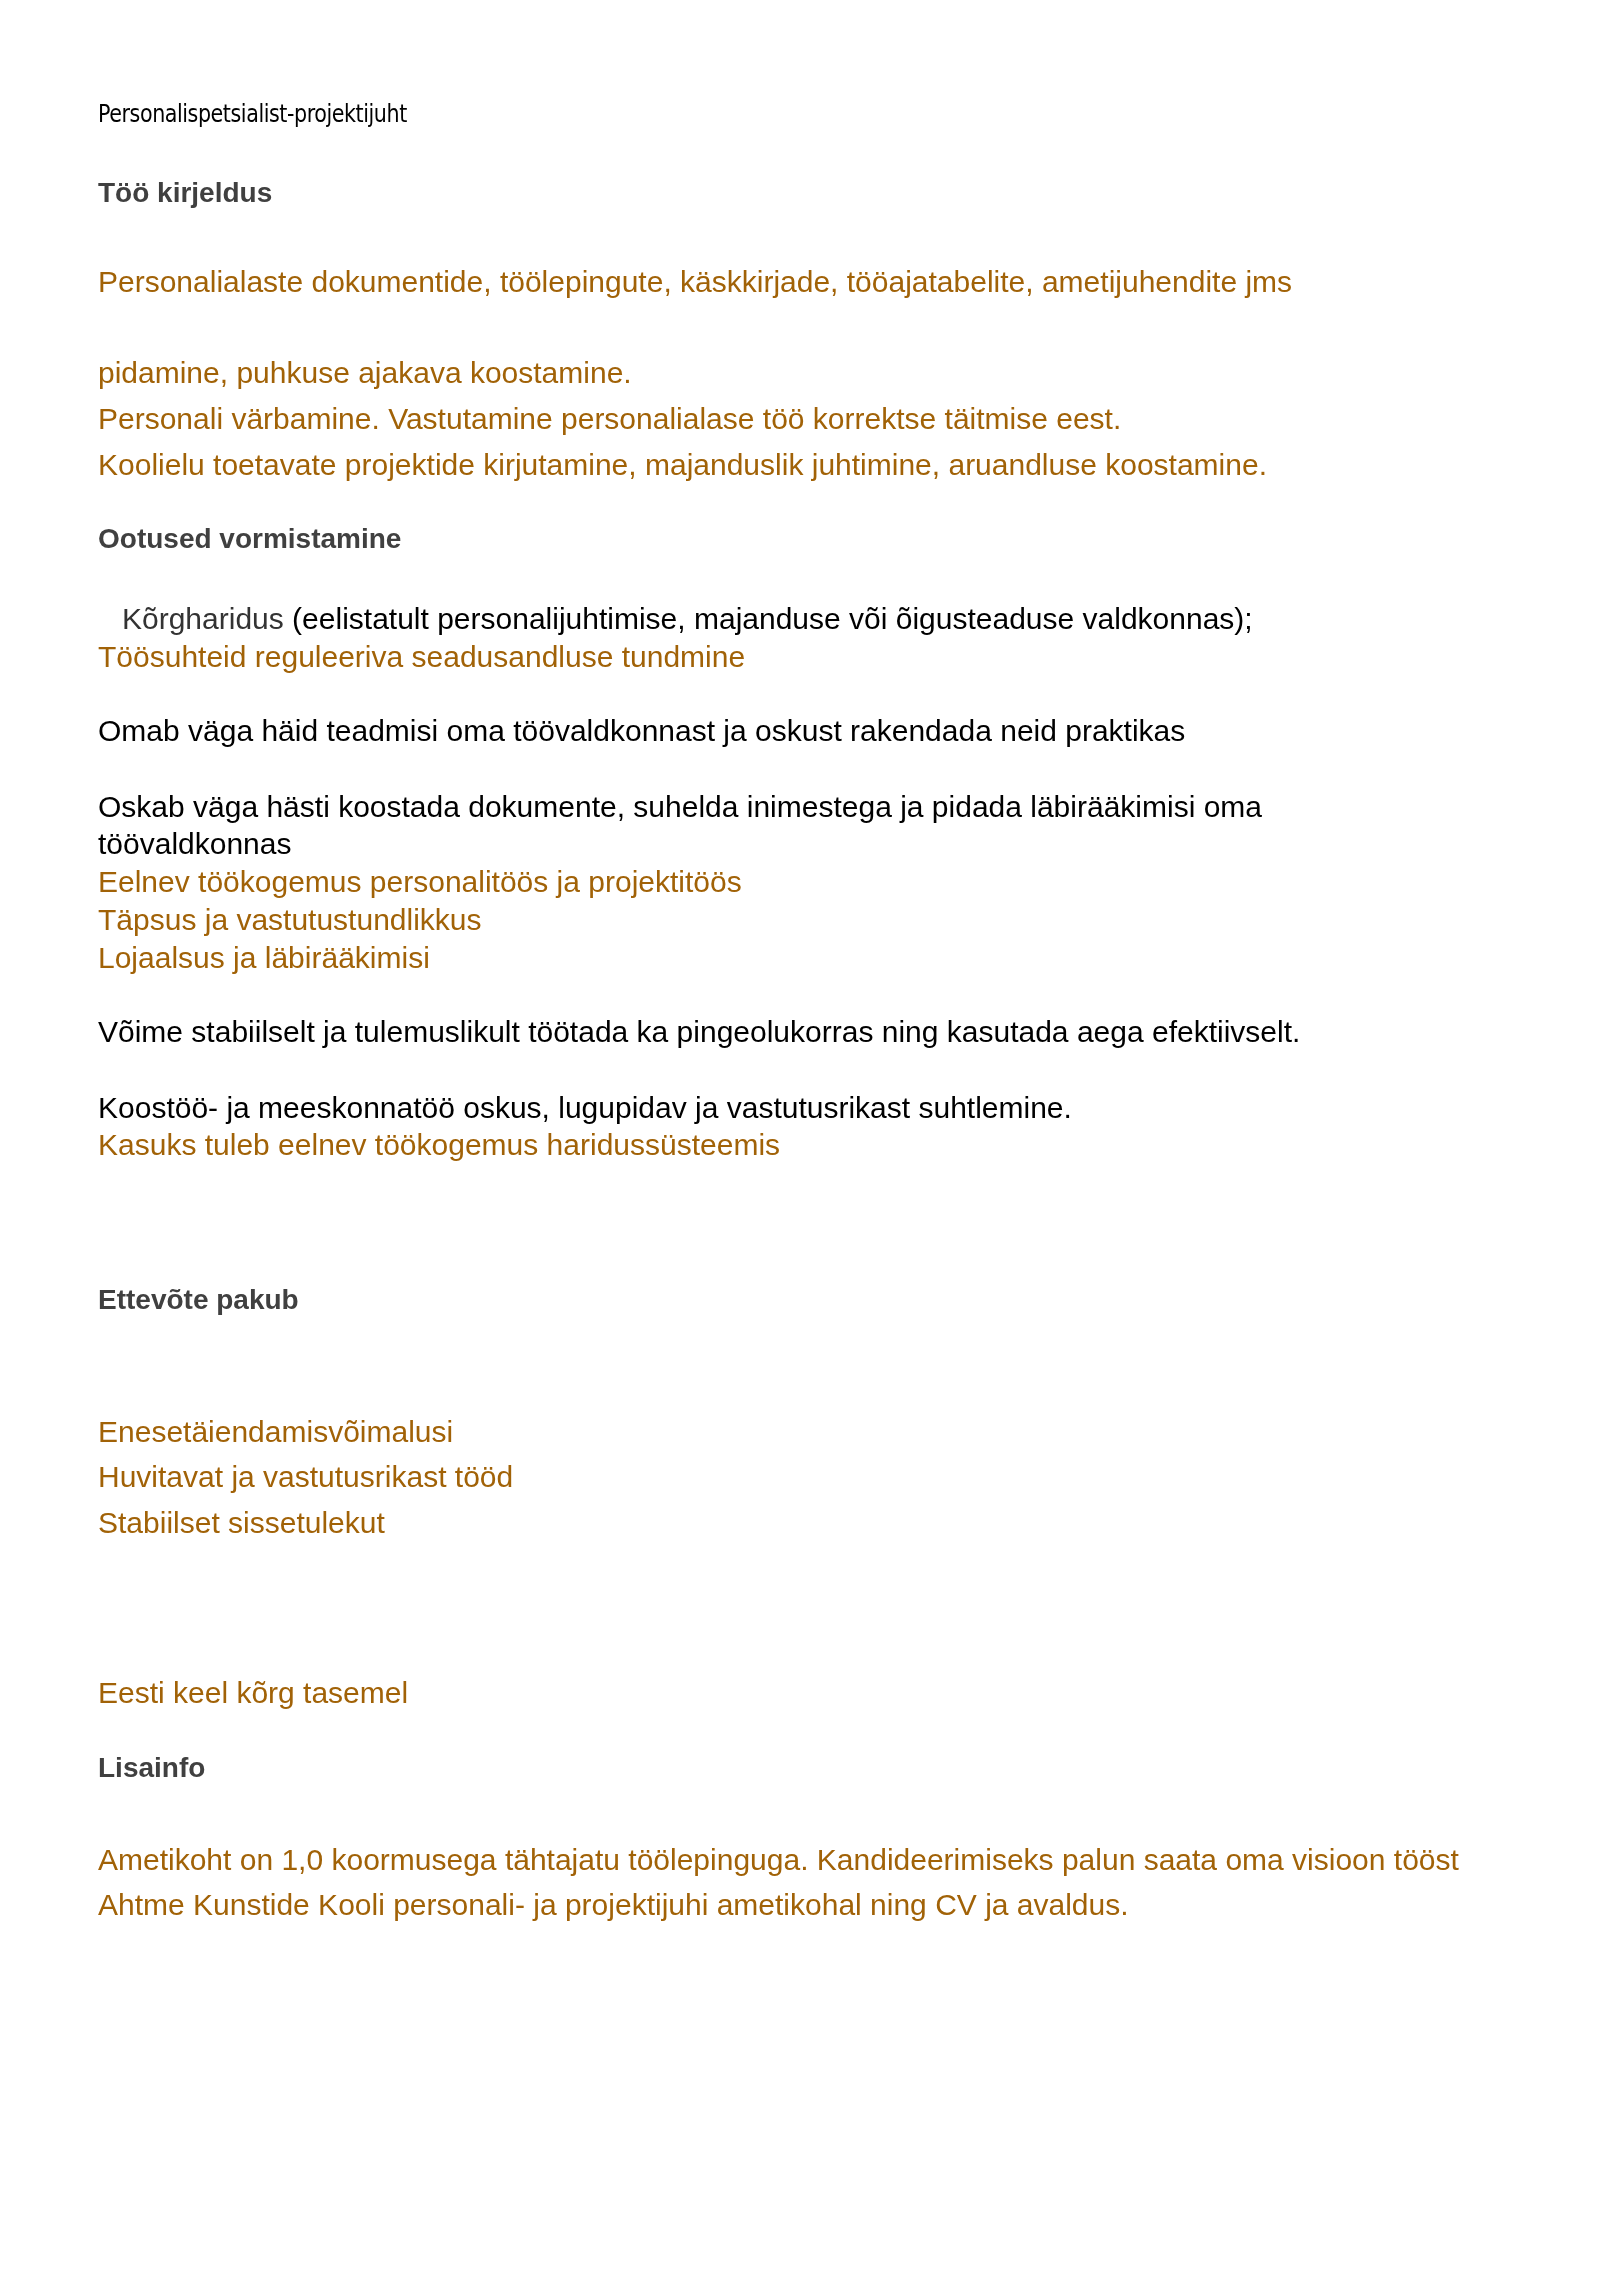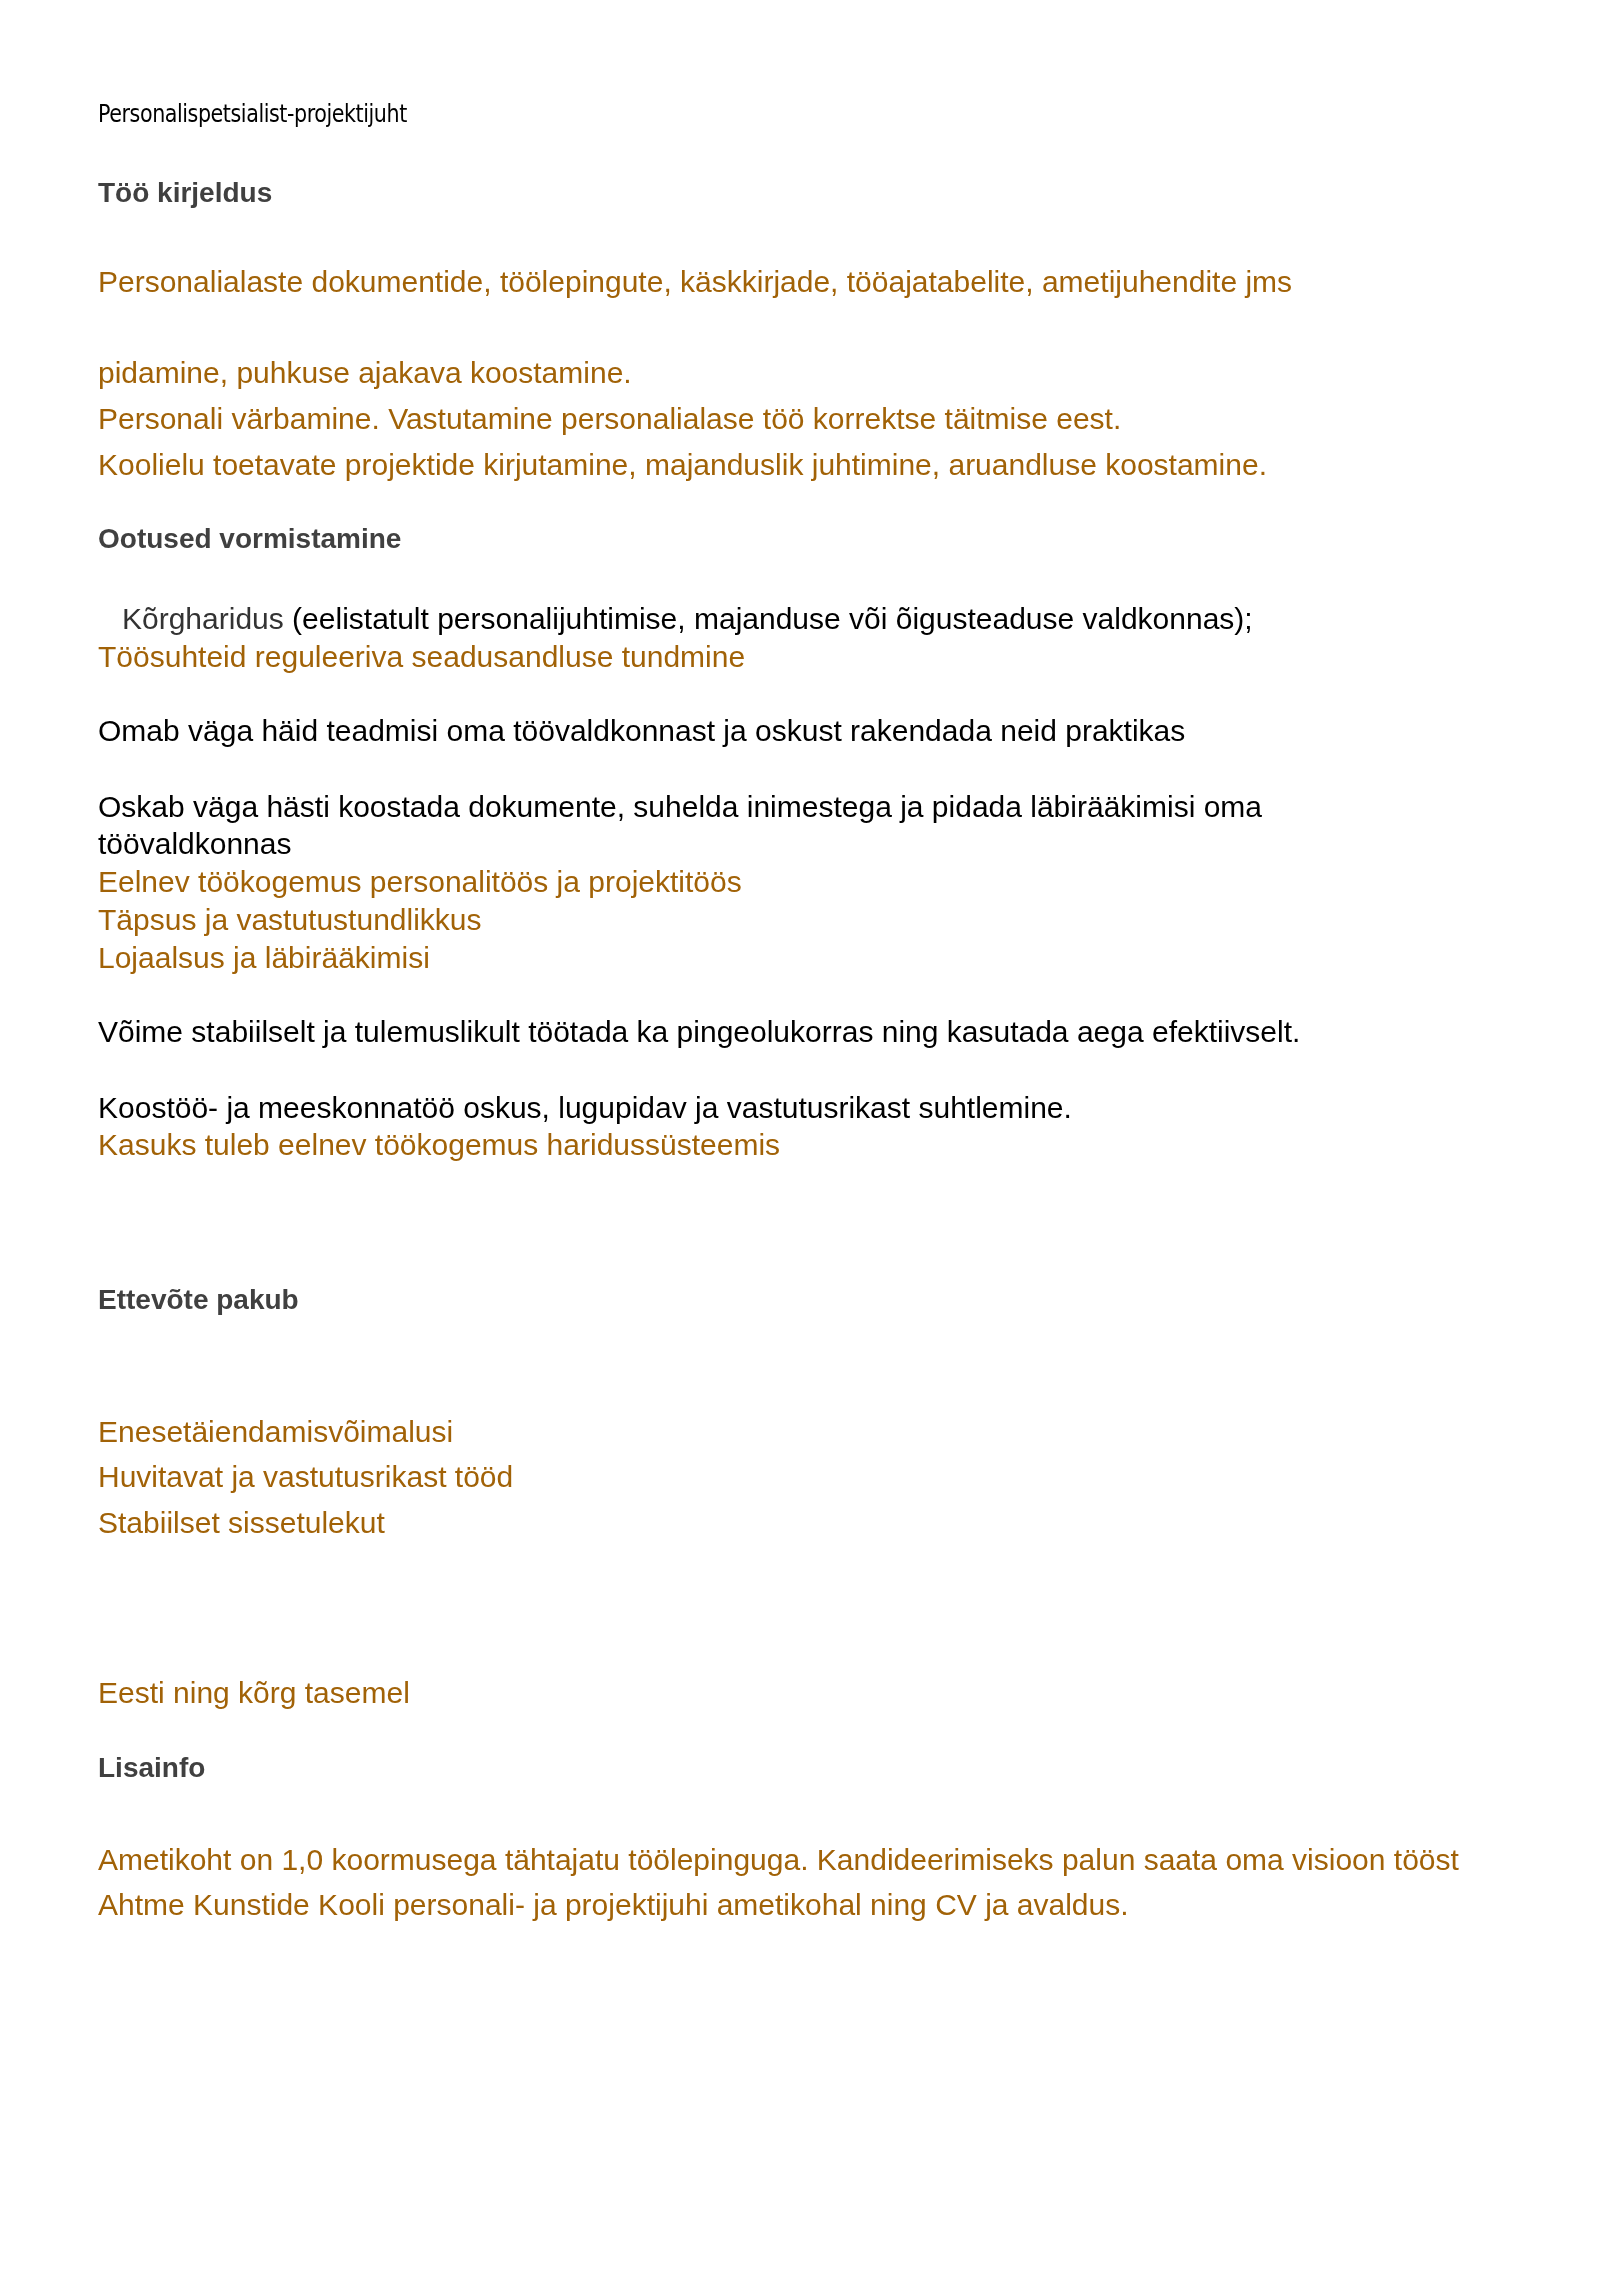--- a/index.html
+++ b/index.html
@@ -74,20 +74,20 @@
   <p class="abs body-gray" style="top:903px;">Täpsus ja vastutustundlikkus</p>
   <p class="abs body-gray" style="top:941px;">Lojaalsus ja läbirääkimisi</p>
   <p class="abs body-black" style="top:1015px;">Võime stabiilselt ja tulemuslikult töötada ka pingeolukorras ning kasutada aega efektiivselt.</p>
   <p class="abs body-black" style="top:1091px;">Koostöö- ja meeskonnatöö oskus,  lugupidav ja vastutusrikast suhtlemine.</p>
   <p class="abs body-gray" style="top:1128px;">Kasuks tuleb eelnev töökogemus haridussüsteemis</p>
 
   <h2 class="abs heading" style="top:1284px;">Ettevõte pakub</h2>
   <p class="abs body-gray" style="top:1415px;">Enesetäiendamisvõimalusi</p>
   <p class="abs body-gray" style="top:1460px;">Huvitavat ja vastutusrikast tööd</p>
   <p class="abs body-gray" style="top:1506px;">Stabiilset sissetulekut</p>
-  <p class="abs body-gray" style="top:1676px;">Eesti ning  kõrg tasemel</p>
+  <p class="abs body-gray" style="top:1676px;">Eesti keel  kõrg tasemel</p>
 
   <h2 class="abs heading" style="top:1752px;">Lisainfo</h2>
   <p class="abs body-gray" style="top:1843px;">Ametikoht on 1,0 koormusega tähtajatu töölepinguga. Kandideerimiseks palun saata oma visioon tööst</p>
   <p class="abs body-gray" style="top:1888px;">Ahtme Kunstide Kooli personali- ja projektijuhi ametikohal ning CV ja avaldus.</p>
 
 </div>
 
 
 </body></html>

